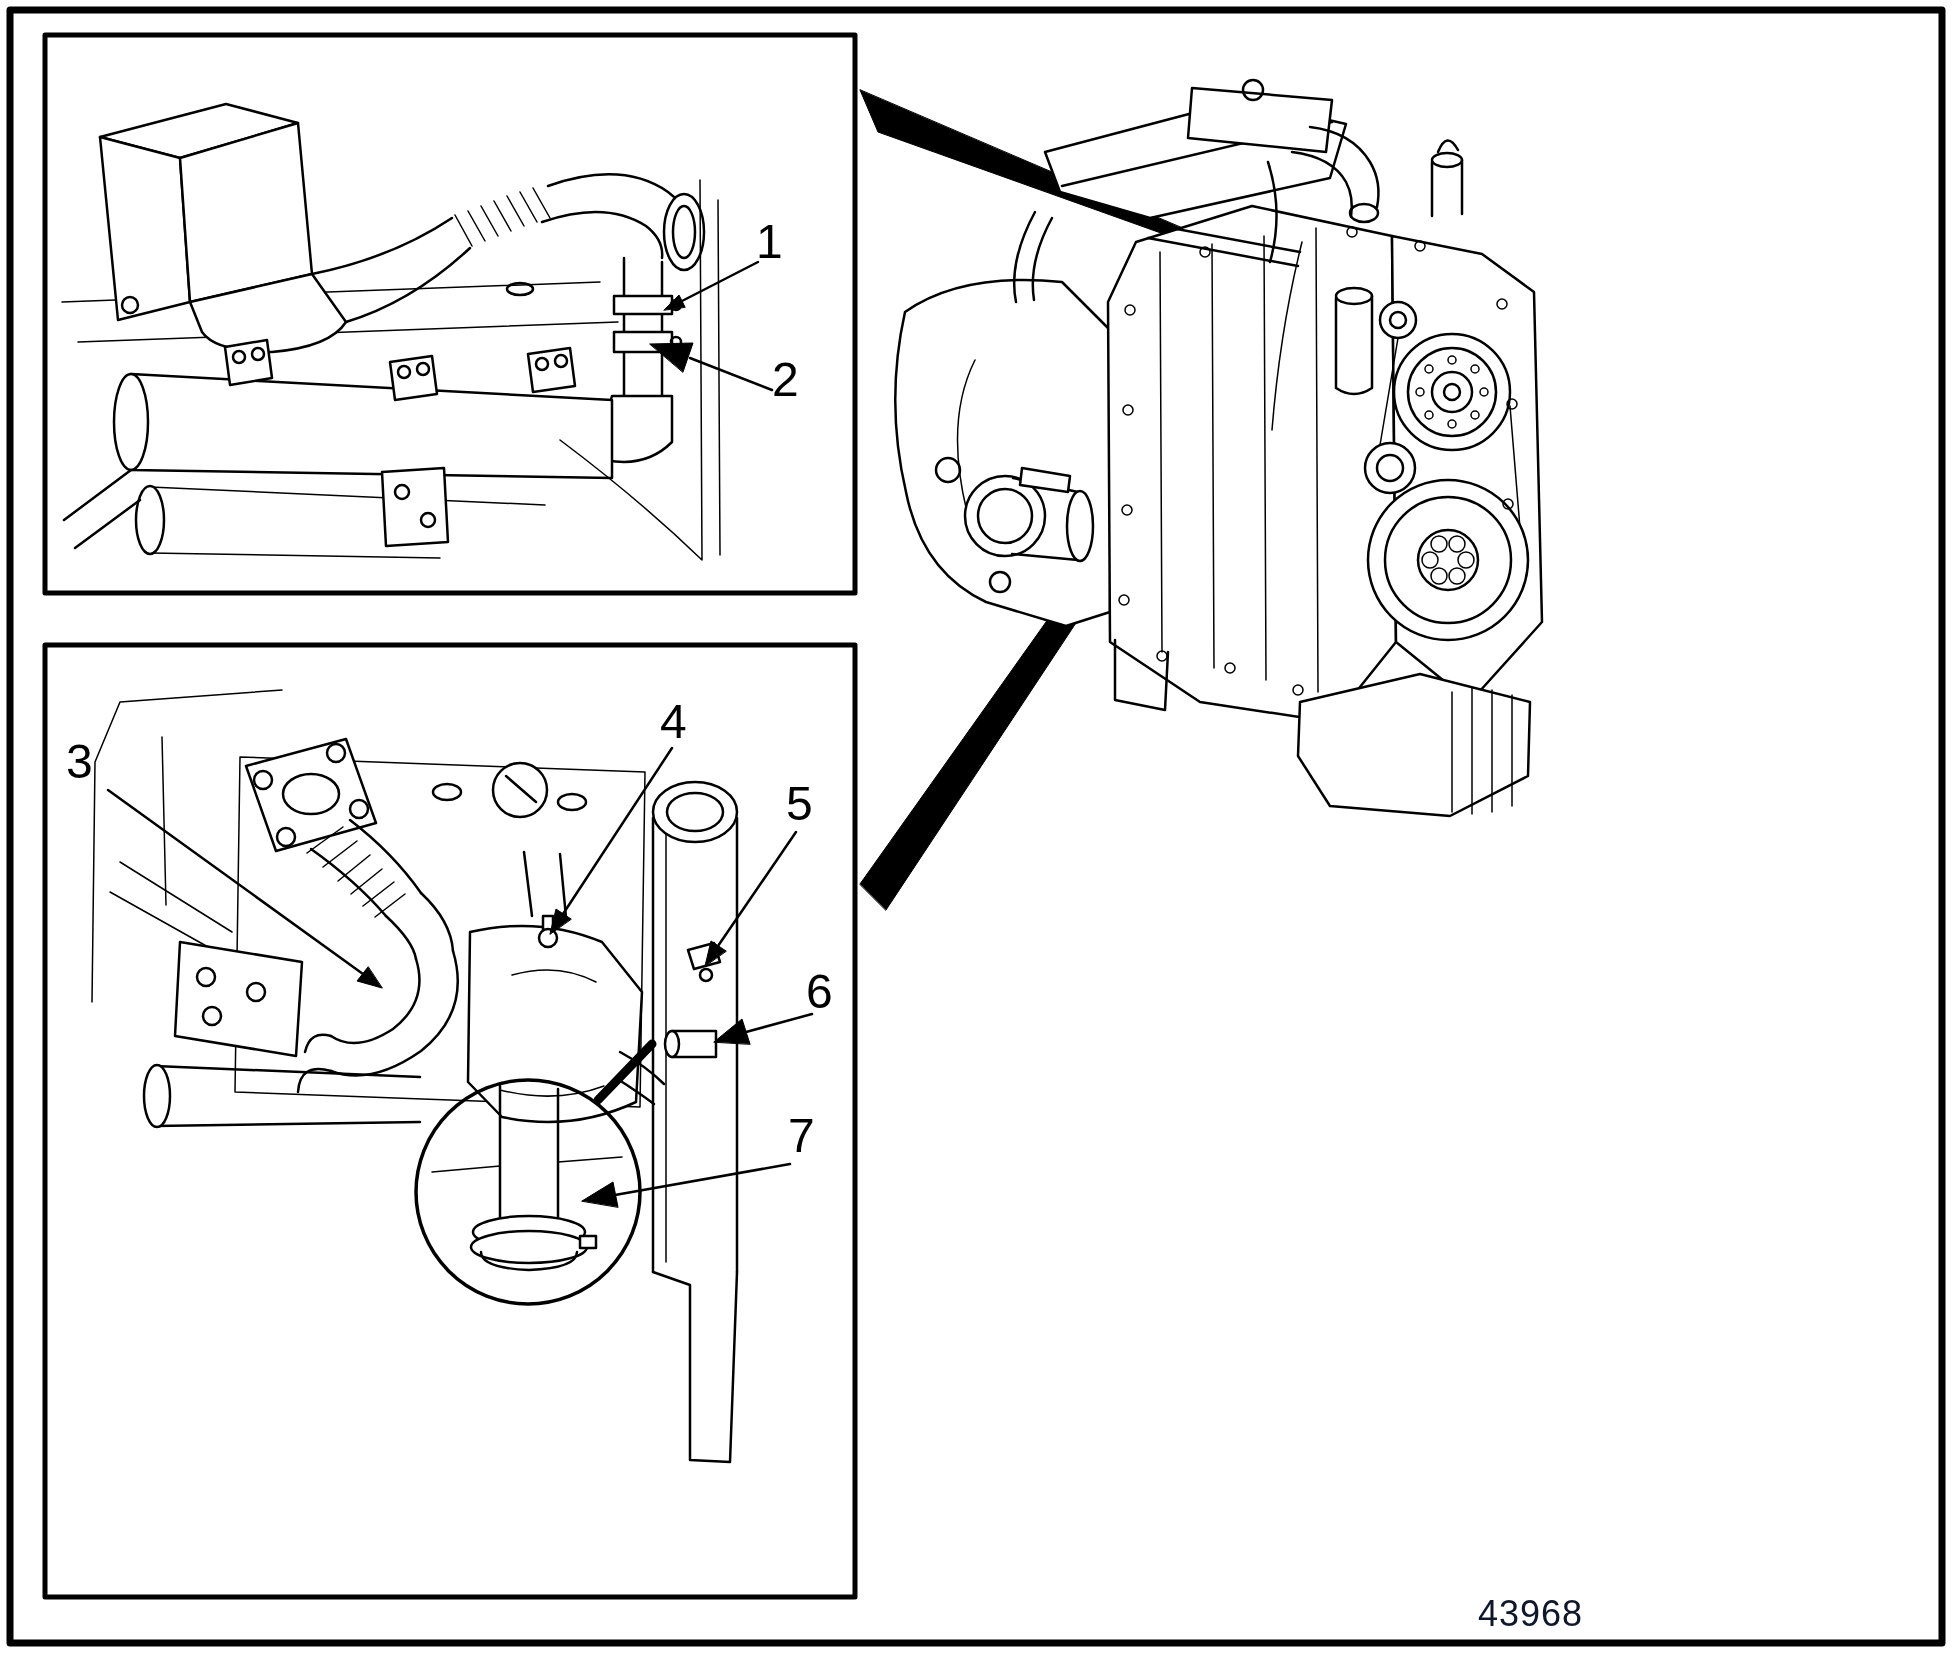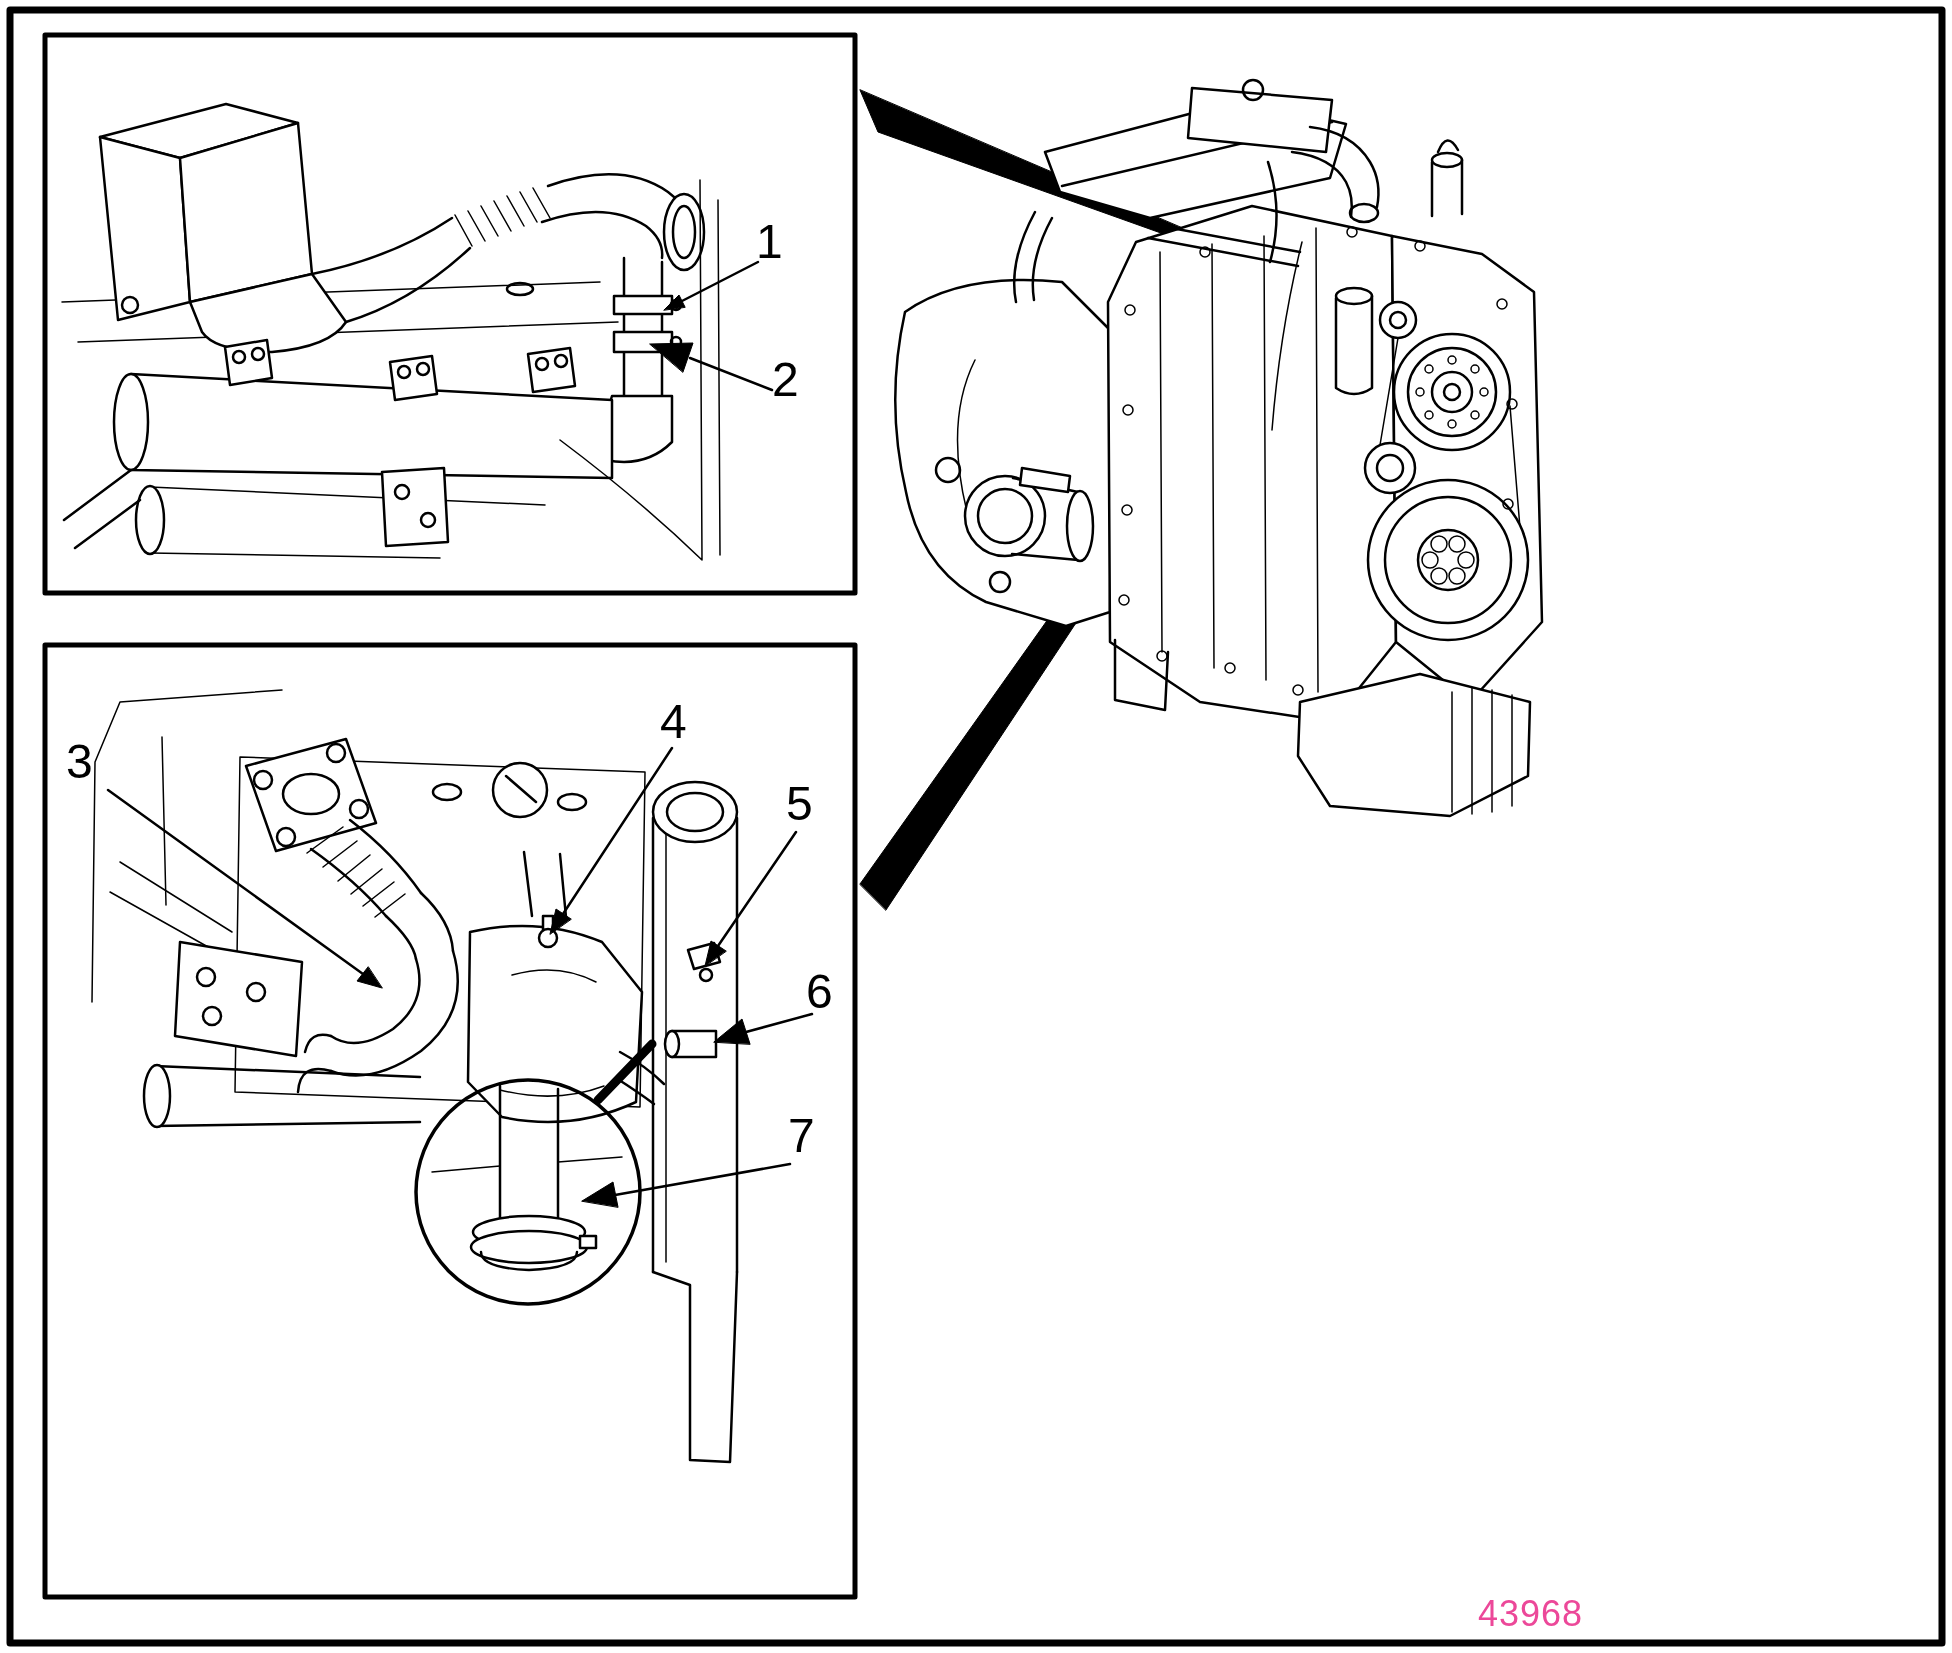--- a/index.html
+++ b/index.html
@@ -17,21 +17,21 @@
   .art .fill{fill:#000000;stroke:#000000;stroke-width:1;}
   .art .frame{stroke-width:7;}
   .art .inset-border{stroke-width:5;}
   .art .mag{stroke-width:3.5;}
   .art .wedge{fill:#000000;stroke:#000000;stroke-width:1;}
   .callout{
     position:absolute;font-size:48px;line-height:1;color:#000000;
     user-select:none;
   }
   .figure-number{
-    position:absolute;font-size:36px;line-height:1;color:#ec4899;letter-spacing:1px;
+    position:absolute;font-size:36px;line-height:1;color:#0f172a;letter-spacing:1px;
   }
 </style>
 </head>
 <body>
 
 <div class="page">
 
   <svg class="art" viewBox="0 0 1952 1653" xmlns="http://www.w3.org/2000/svg">
 
     <rect class="frame" x="10" y="10" width="1932" height="1633"></rect>

